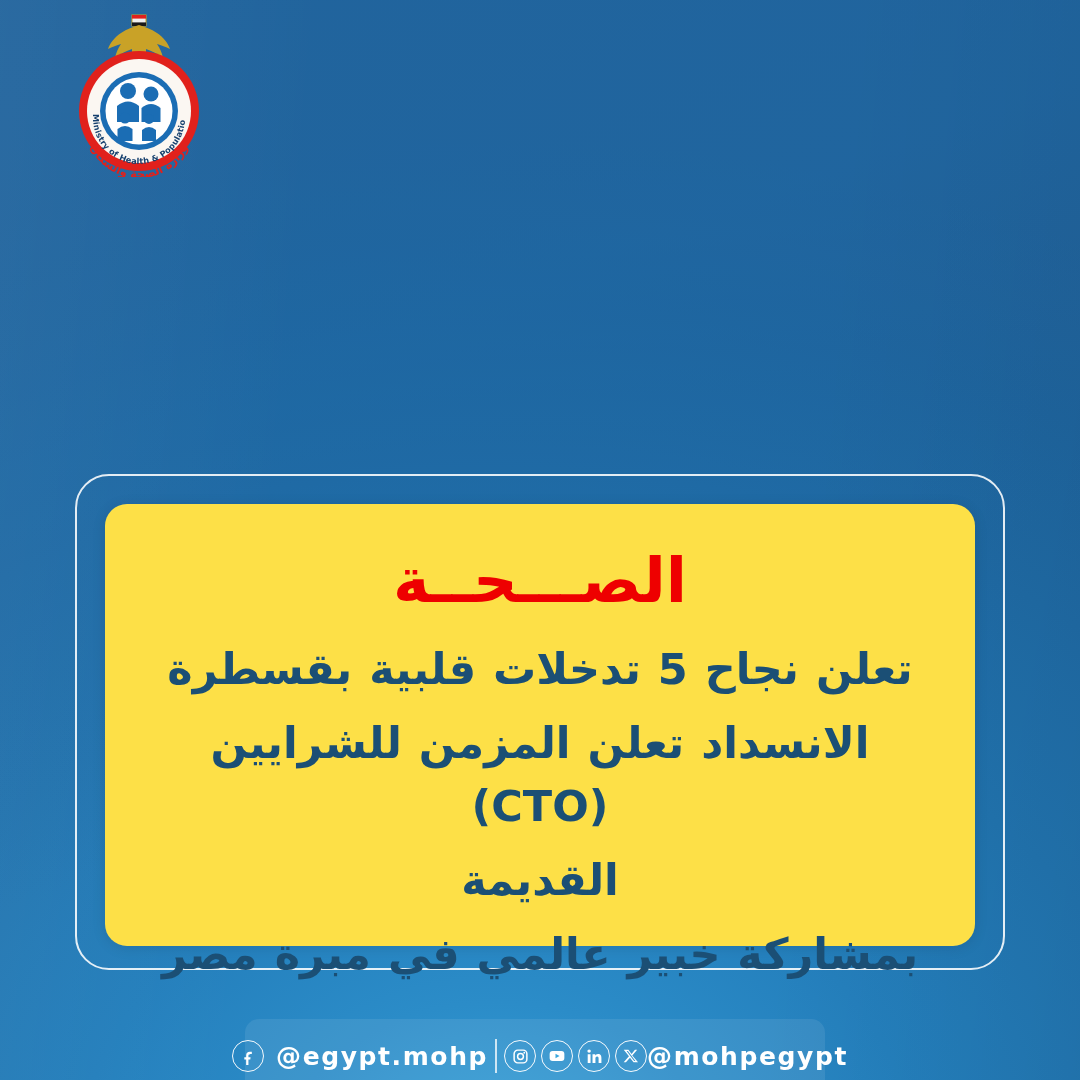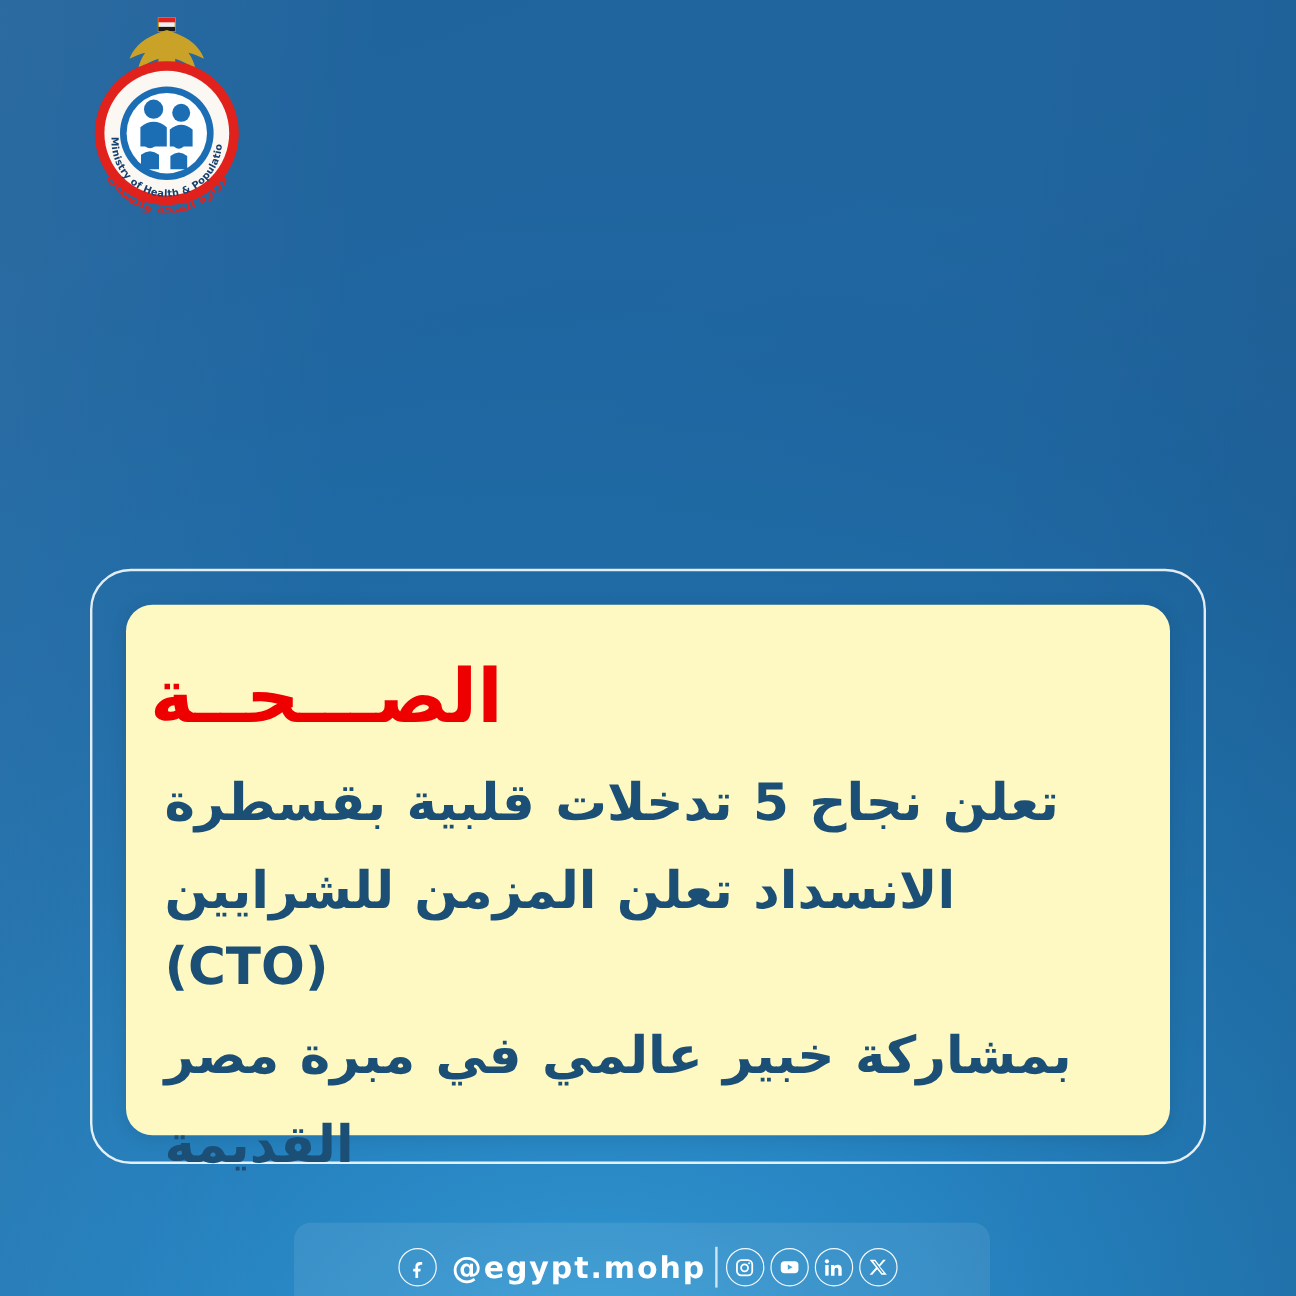--- a/index.html
+++ b/index.html
@@ -58,25 +58,25 @@
     width:930px;height:496px;
     border:2px solid rgba(255,255,255,.88);
     border-radius:34px;
     box-sizing:border-box;
     pointer-events:none;
   }
   .card{
     position:absolute;
     left:105px;top:504px;
     width:870px;height:442px;
-    background:#fef9c3;
+    background:#fde047;
     border-radius:22px;
     box-sizing:border-box;
     padding:46px 20px 30px;
-    text-align:left;
+    text-align:center;
     direction:rtl;
     box-shadow:0 2px 14px rgba(0,0,0,.10);
   }
   .card-kicker{
     color:#ee0000;
     font-size:62px;
     font-weight:700;
     line-height:1;
     letter-spacing:2px;
     margin:0 0 26px 0;
@@ -191,22 +191,22 @@
     </svg>
   </div>
 
 
   <div class="card-ring"></div>
 
   <div class="card">
     <div class="card-kicker">الصـــحــة</div>
     <div class="card-body">تعلن نجاح 5 تدخلات قلبية بقسطرة</div>
     <div class="card-body">الانسداد تعلن المزمن للشرايين  (CTO)</div>
+    <div class="card-body">القديمة</div>
     <div class="card-body">بمشاركة خبير عالمي في مبرة مصر</div>
-    <div class="card-body">القديمة</div>
   </div>
 
   <div class="footer-plate"></div>
 
   <div class="footer">
 
     <div class="group">
       <span class="sicon">
         <svg width="17" height="17" viewBox="0 0 24 24" fill="#ffffff">
           <path d="M14.6 8.3h2.1V5.4c-.4-.05-1.6-.17-3-.17-3 0-5 1.83-5 5.2v2.55H6.1v3.3h2.6V24h3.2v-7.72h2.6l.4-3.3h-3V10.8c0-.96.26-1.62 1.7-1.62z"></path>
@@ -241,15 +241,16 @@
         </svg>
       </span>
 
       <span class="sicon">
         <svg width="16" height="16" viewBox="0 0 24 24" fill="#ffffff">
           <path d="M17.9 2.6h3.4l-7.45 8.5L22.6 21.4h-6.8l-5.3-6.95-6.1 6.95H1l7.95-9.1L1.1 2.6h6.97l4.8 6.35zm-1.2 16.75h1.9L7.4 4.55H5.36z"></path>
         </svg>
       </span>
     </div>
 
+    <span class="handle">@mohpegypt</span>
   </div>
 
 </div>
 
 </body></html>

